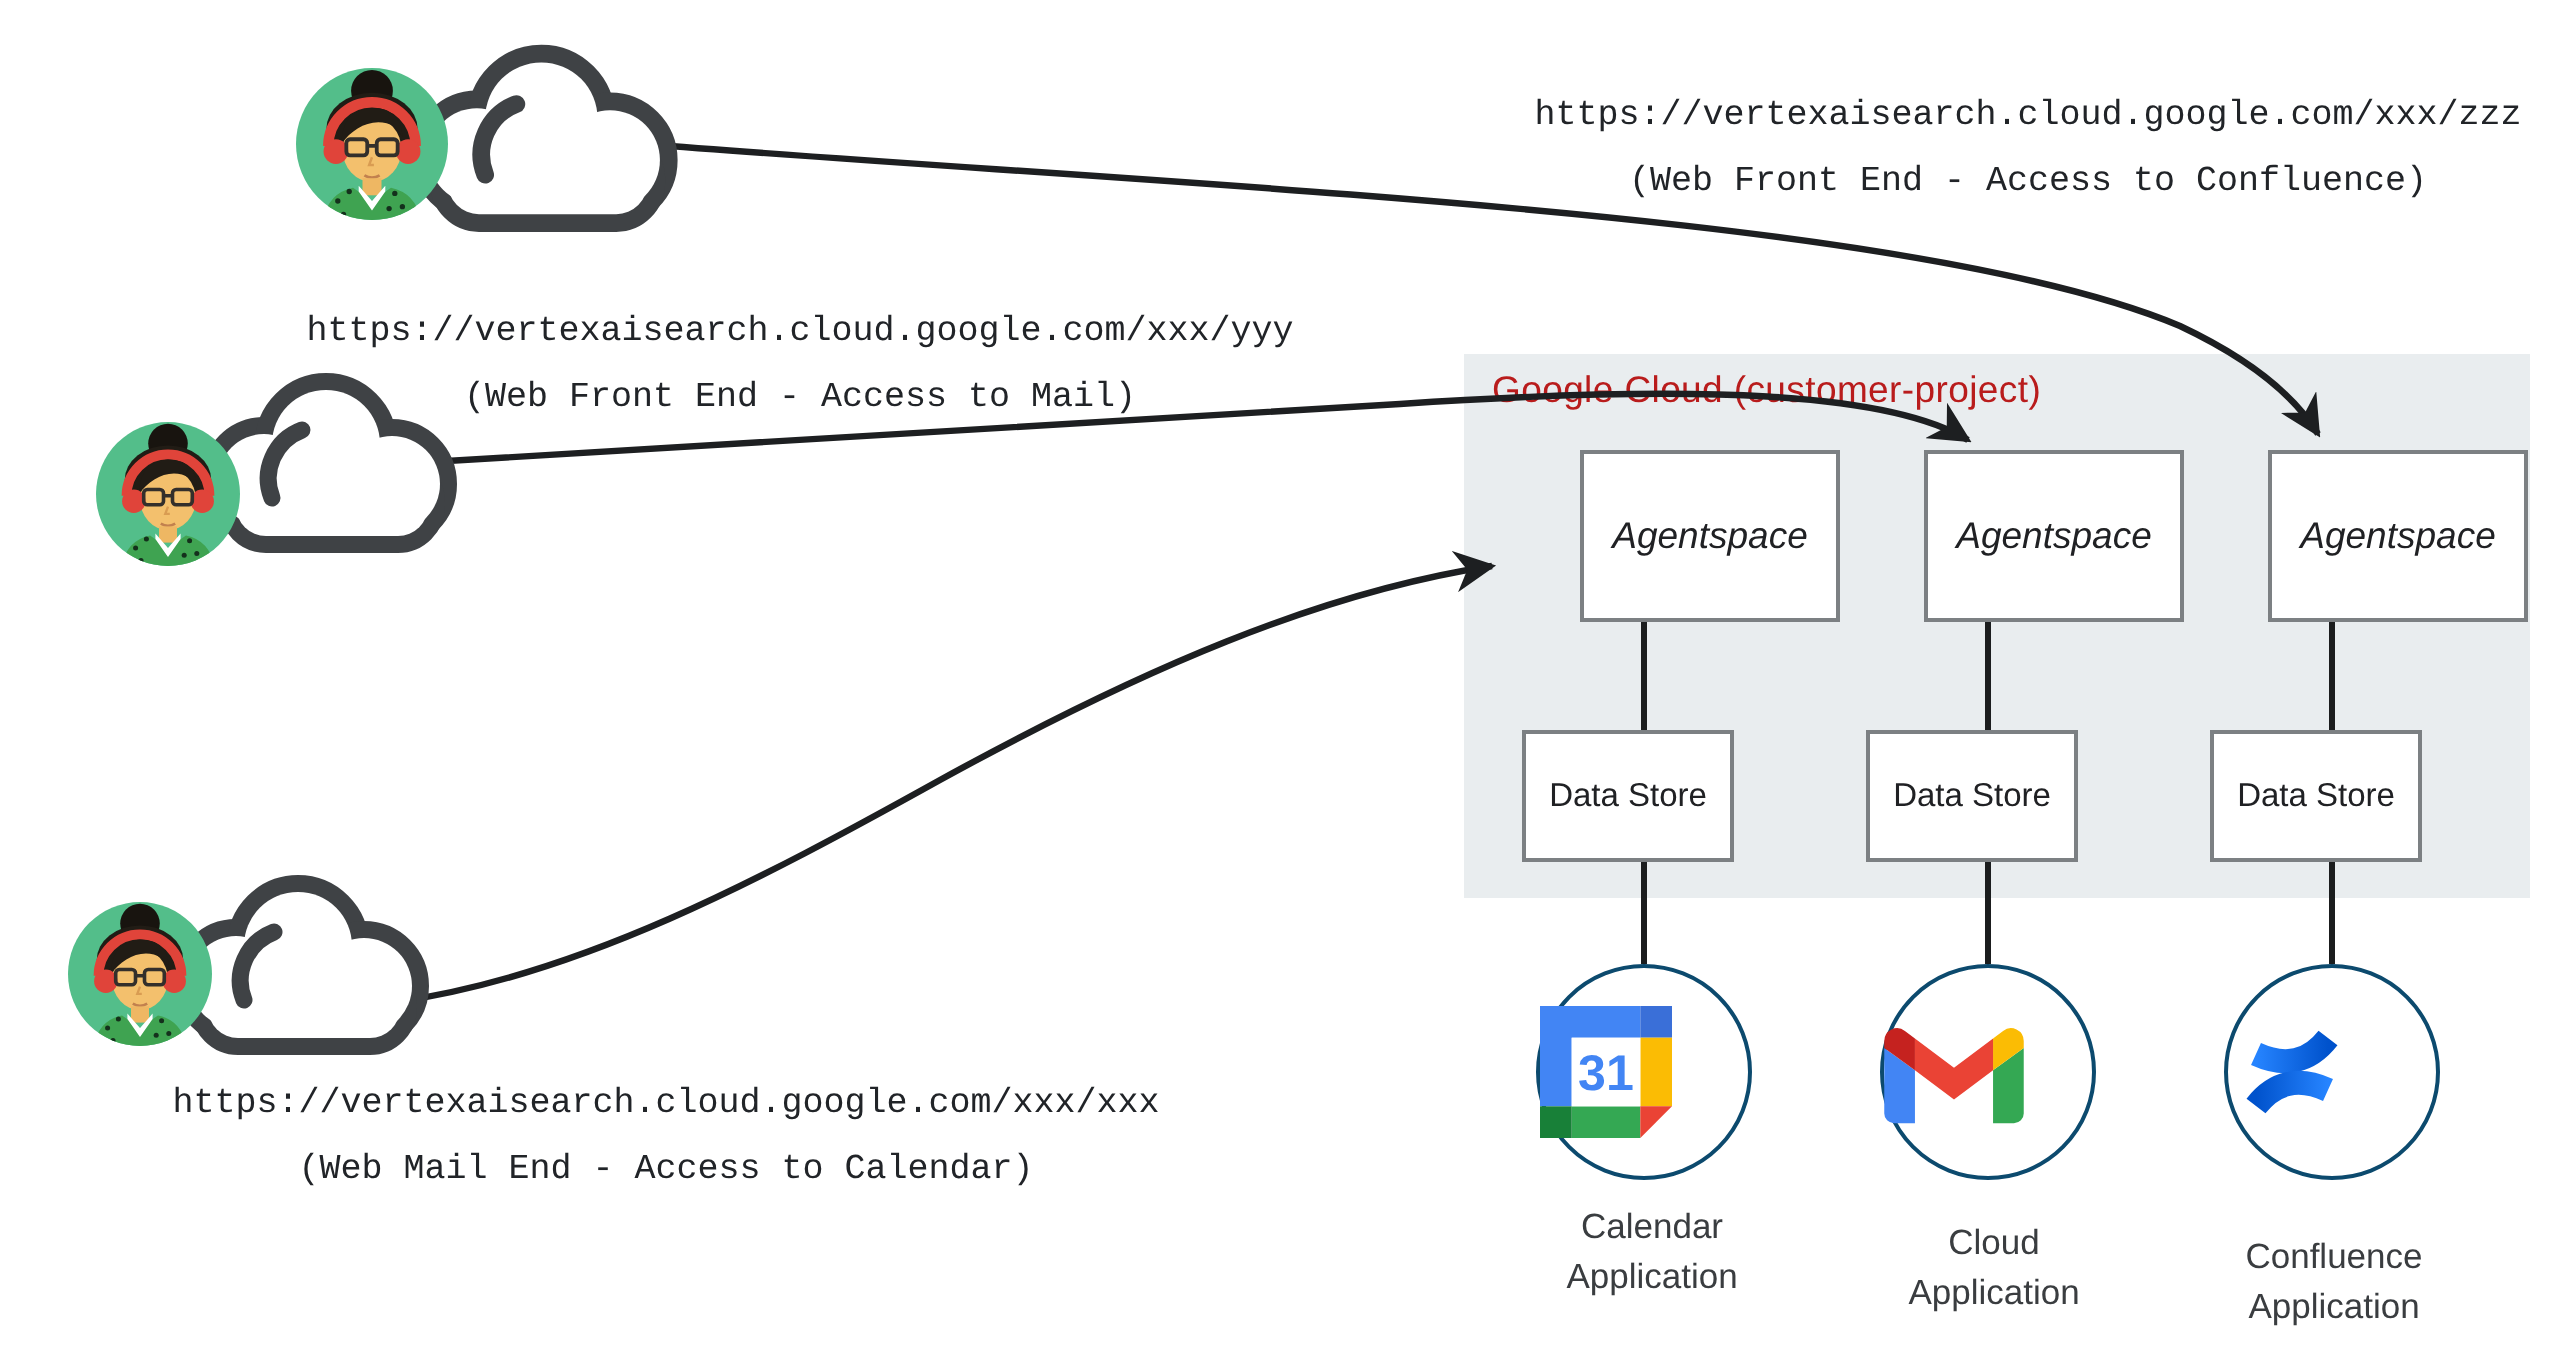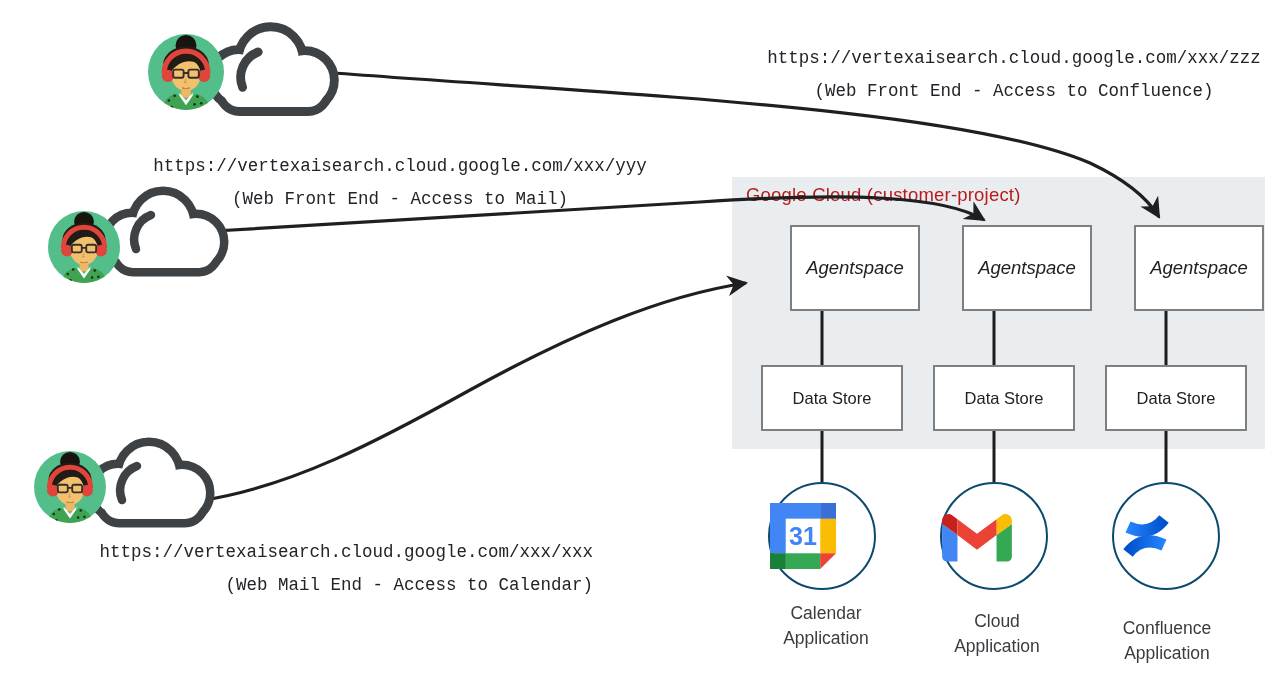--- a/index.html
+++ b/index.html
@@ -16,38 +16,38 @@
     position:absolute;left:14px;top:7px;font-size:18.5px;color:#b91c1c;
     letter-spacing:.2px;white-space:nowrap;
   }
   
   .dbox{
     position:absolute;background:#ffffff;border:2px solid #7c8083;
     display:flex;align-items:center;justify-content:center;
     color:#202124;z-index:2;box-sizing:border-box;
   }
   .agent{width:130px;height:86px;top:225px;font-style:italic;font-size:18.5px;margin-left:33px;}
-  .store{width:142px;height:66px;top:365px;font-size:16.5px;}
+  .store{width:106px;height:66px;top:365px;font-size:16.5px;}
   .agent.c1{left:757px;} .agent.c2{left:929px;} .agent.c3{left:1101px;}
   .store.c1{left:761px;} .store.c2{left:933px;} .store.c3{left:1105px;}
   
   .app-circle{
     position:absolute;top:482px;width:108px;height:108px;border-radius:50%;
     background:#ffffff;border:2px solid #0c4a6e;box-sizing:border-box;
     display:flex;align-items:center;justify-content:flex-start;z-index:2;
   }
   .app-circle.c1{left:768px;} .app-circle.c2{left:940px;} .app-circle.c3{left:1112px;}
   
   .url-block{
     position:absolute;width:520px;text-align:center;color:#212428;
     font-size:17.5px;line-height:33px;z-index:2;white-space:nowrap;font-family:Liberation Mono, monospace;
   }
   .url-block.top{left:754px;top:42px;}
   .url-block.mid{left:140px;top:150px;}
-  .url-block.bot{left:73px;top:536px;text-align:right;}
+  .url-block.bot{left:73px;top:536px;}
   .app-label{
     position:absolute;width:150px;text-align:center;color:#3a3d40;
     font-size:17.5px;line-height:25px;z-index:2;
   }
   .app-label.c1{left:751px;top:601px;}
   .app-label.c2{left:922px;top:609px;}
   .app-label.c3{left:1092px;top:616px;}
   
   .overlay{position:absolute;left:0;top:0;z-index:3;pointer-events:none;}
 </style>

